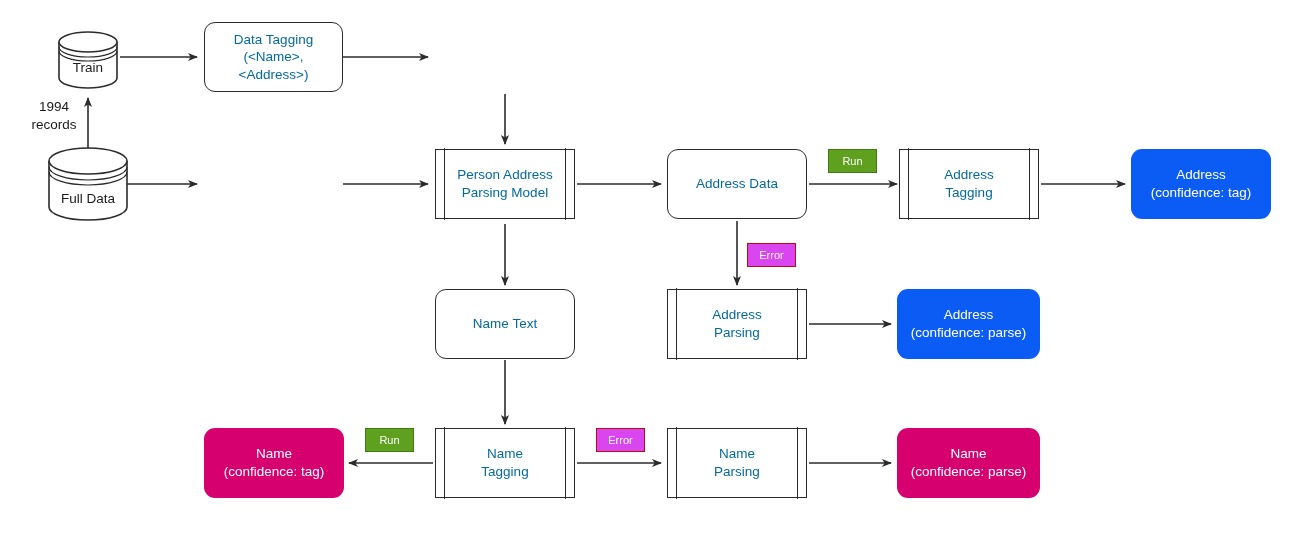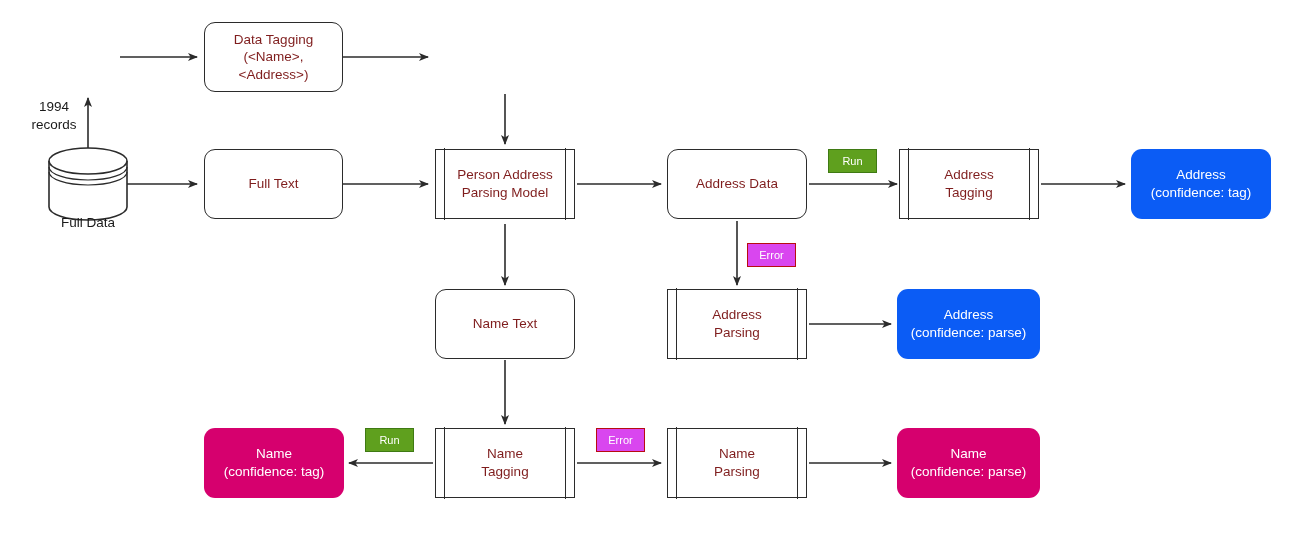--- a/index.html
+++ b/index.html
@@ -27,21 +27,21 @@
   }
   .node {
     position: absolute;
     box-sizing: border-box;
     display: flex;
     align-items: center;
     justify-content: center;
     text-align: center;
     font-size: 13.5px;
     line-height: 1.3;
-    color: #7f1d1d;
+    color: #0369a1;
     white-space: pre-line;
   }
   
   .rounded {
     border: 1.6px solid #2b2b2b;
     border-radius: 11px;
     background: #ffffff;
   }
   
   .subproc {
@@ -153,40 +153,48 @@
       <path d="M505,360 L505,424"></path>
 
       <path d="M433,463 L349,463"></path>
 
       <path d="M577,463 L661,463"></path>
 
       <path d="M809,463 L891,463"></path>
     </g>
   </svg>
 
+  <div class="cyl" style="left:58px; top:31px; width:60px; height:58px;">
+    <svg width="60" height="58" viewBox="0 0 60 58">
+      <path d="M1,11 L1,47 A29,10 0 0 0 59,47 L59,11" fill="#ffffff" stroke="#2b2b2b" stroke-width="1.6"></path>
+      <ellipse cx="30" cy="11" rx="29" ry="10" fill="#ffffff" stroke="#2b2b2b" stroke-width="1.6"></ellipse>
+      <path d="M1,16 A29,10 0 0 0 59,16" fill="none" stroke="#2b2b2b" stroke-width="1.2"></path>
+      <path d="M1,20 A29,10 0 0 0 59,20" fill="none" stroke="#2b2b2b" stroke-width="1.2"></path>
+    </svg>
+    <div class="cyl-label" style="top:29px;">Train</div>
+  </div>
 
   <div class="cyl" style="left:48px; top:147px; width:80px; height:74px;">
     <svg width="80" height="74" viewBox="0 0 80 74">
       <path d="M1,14 L1,60 A39,13 0 0 0 79,60 L79,14" fill="#ffffff" stroke="#2b2b2b" stroke-width="1.6"></path>
       <ellipse cx="40" cy="14" rx="39" ry="13" fill="#ffffff" stroke="#2b2b2b" stroke-width="1.6"></ellipse>
       <path d="M1,20 A39,13 0 0 0 79,20" fill="none" stroke="#2b2b2b" stroke-width="1.2"></path>
       <path d="M1,25 A39,13 0 0 0 79,25" fill="none" stroke="#2b2b2b" stroke-width="1.2"></path>
     </svg>
-    <div class="cyl-label" style="top:44px;margin-top:24px;">Full Data</div>
+    <div class="cyl-label" style="top:44px;">Full Data</div>
   </div>
 
   <div class="edge-label" style="left:23px; top:98px; width:62px;">1994
 records</div>
 
   <div class="node rounded" style="left:204px; top:22px; width:139px; height:70px;">Data Tagging
 (&lt;Name&gt;,
 &lt;Address&gt;)</div>
 
 
-  <div class="node rounded" style="left:204px; top:149px; width:139px; height:70px;">Full Text</div>
 
   <div class="node subproc" style="left:435px; top:149px; width:140px; height:70px;">Person Address
 Parsing Model</div>
 
   <div class="node rounded" style="left:667px; top:149px; width:140px; height:70px;">Address Data</div>
 
   <div class="badge run" style="left:828px; top:149px; width:49px; height:24px;">Run</div>
 
   <div class="node subproc" style="left:899px; top:149px; width:140px; height:70px;">Address
 Tagging</div>

